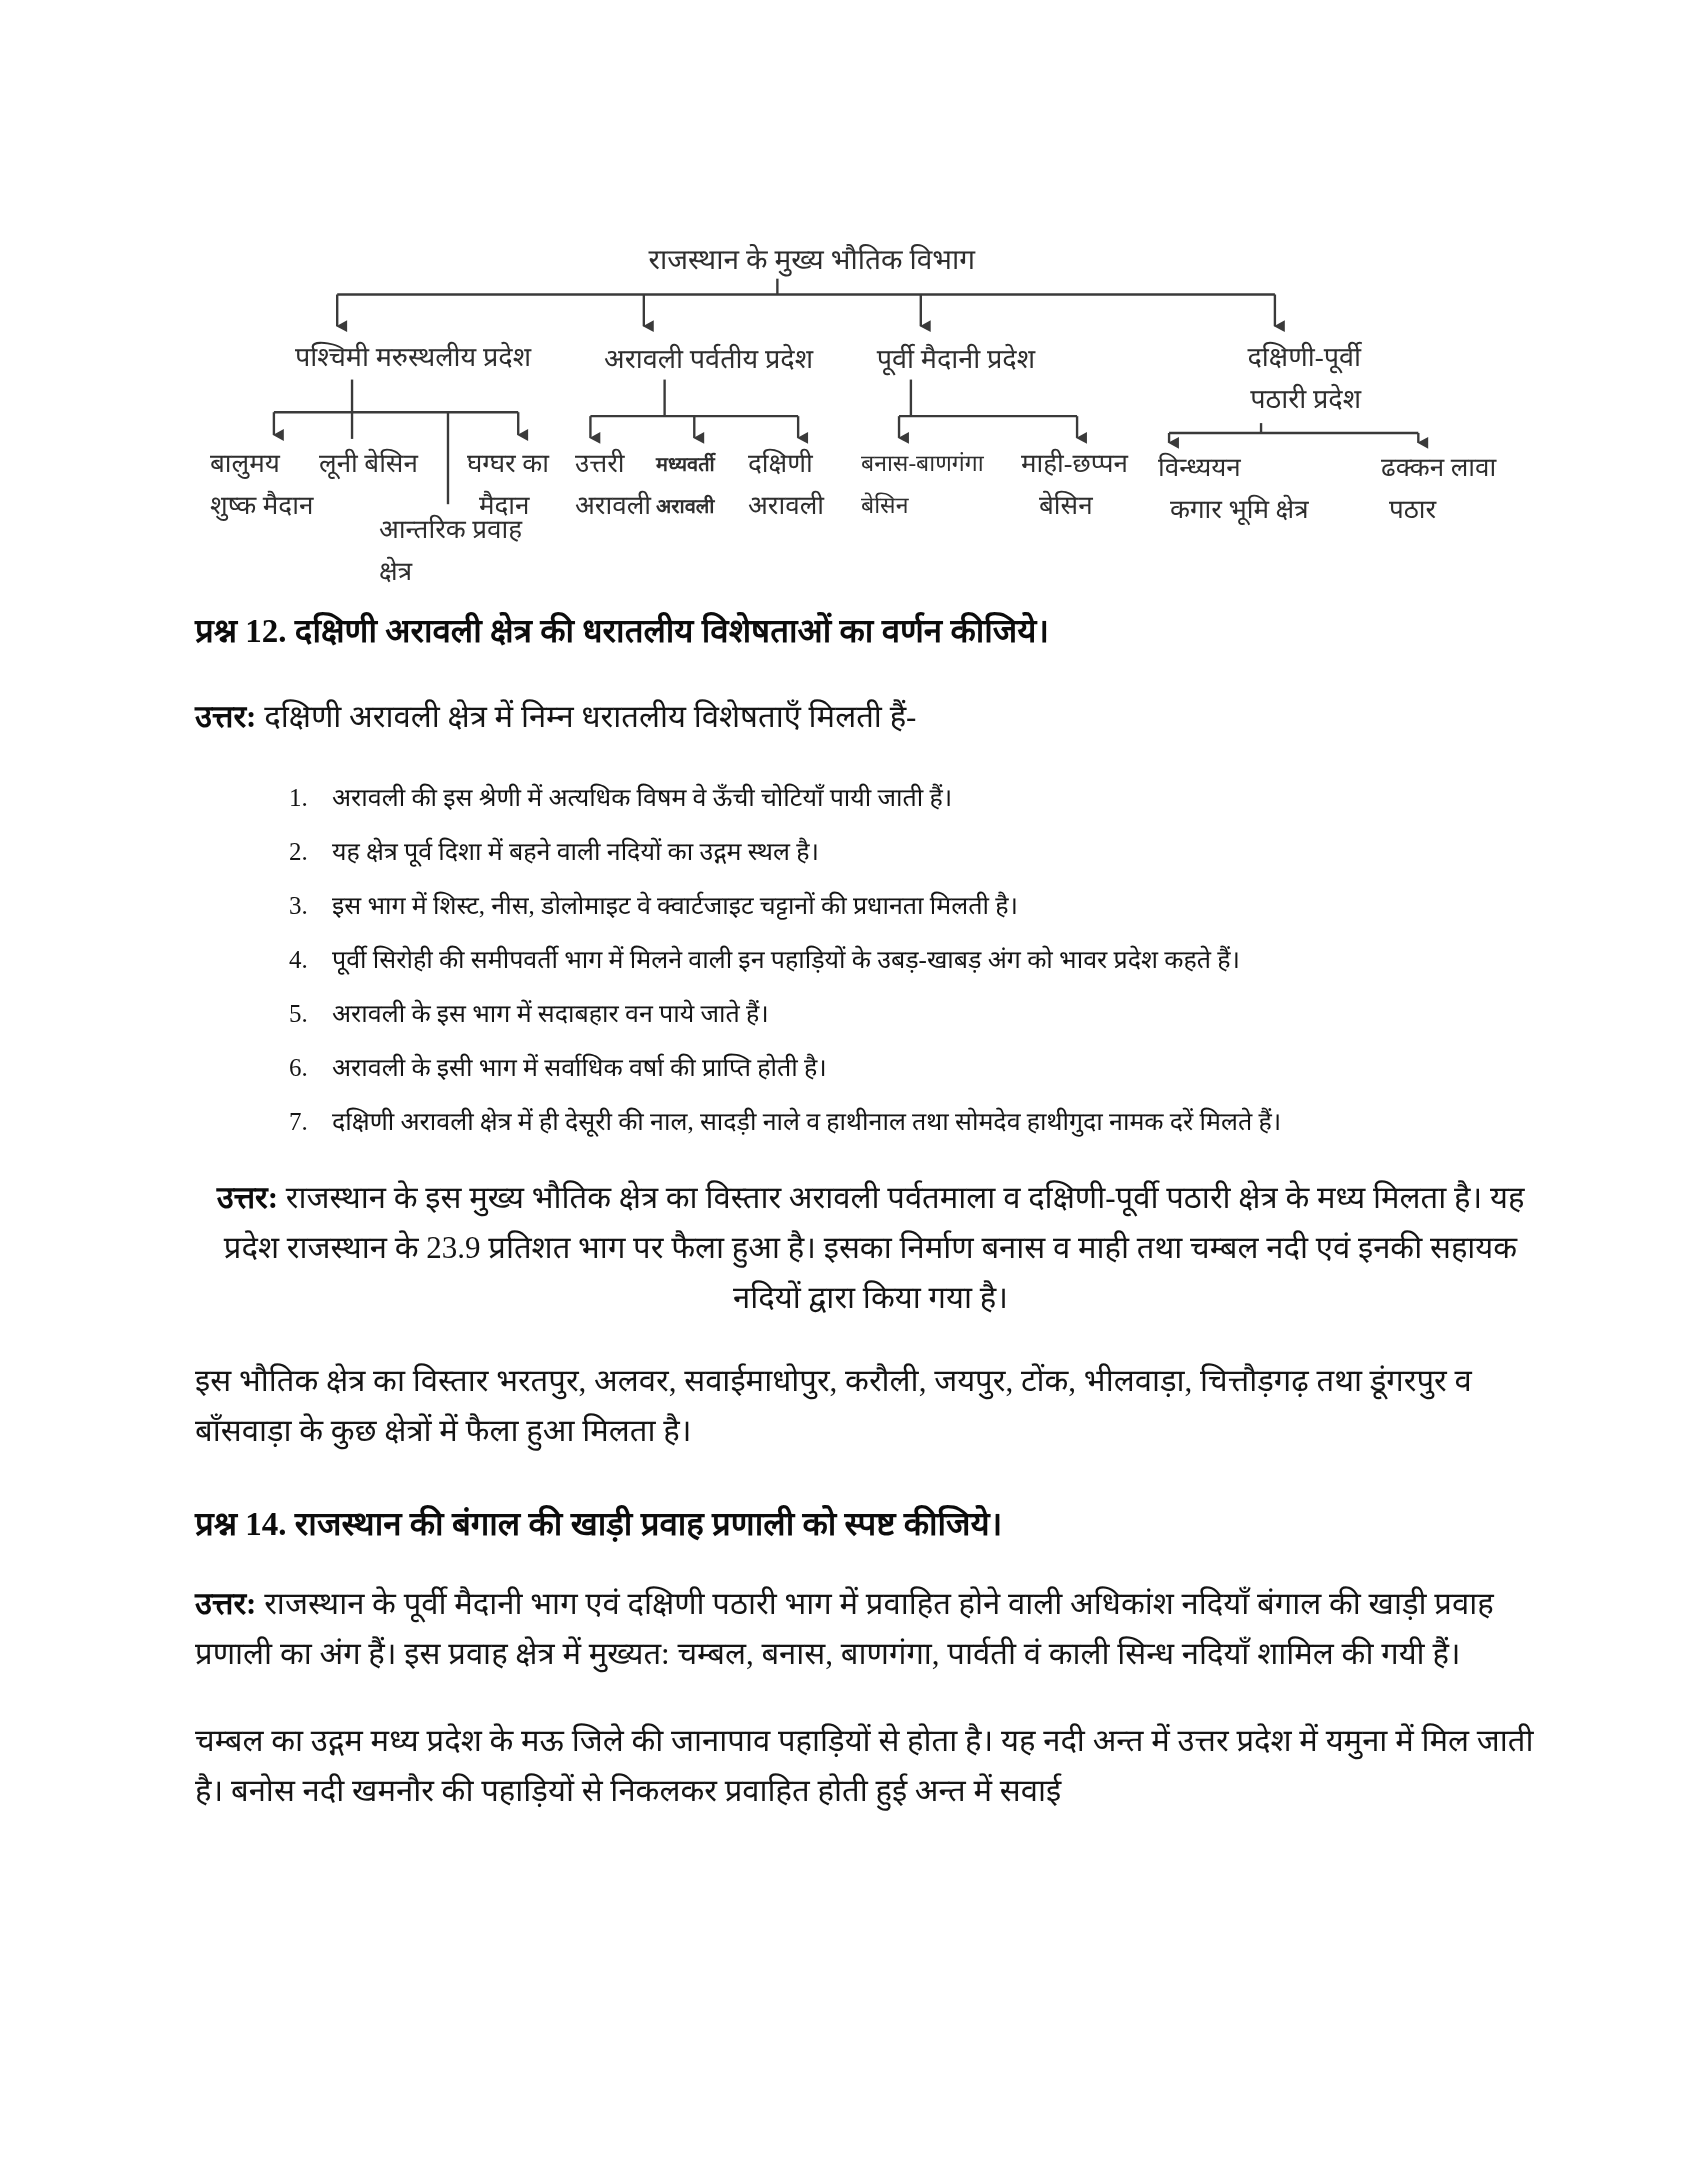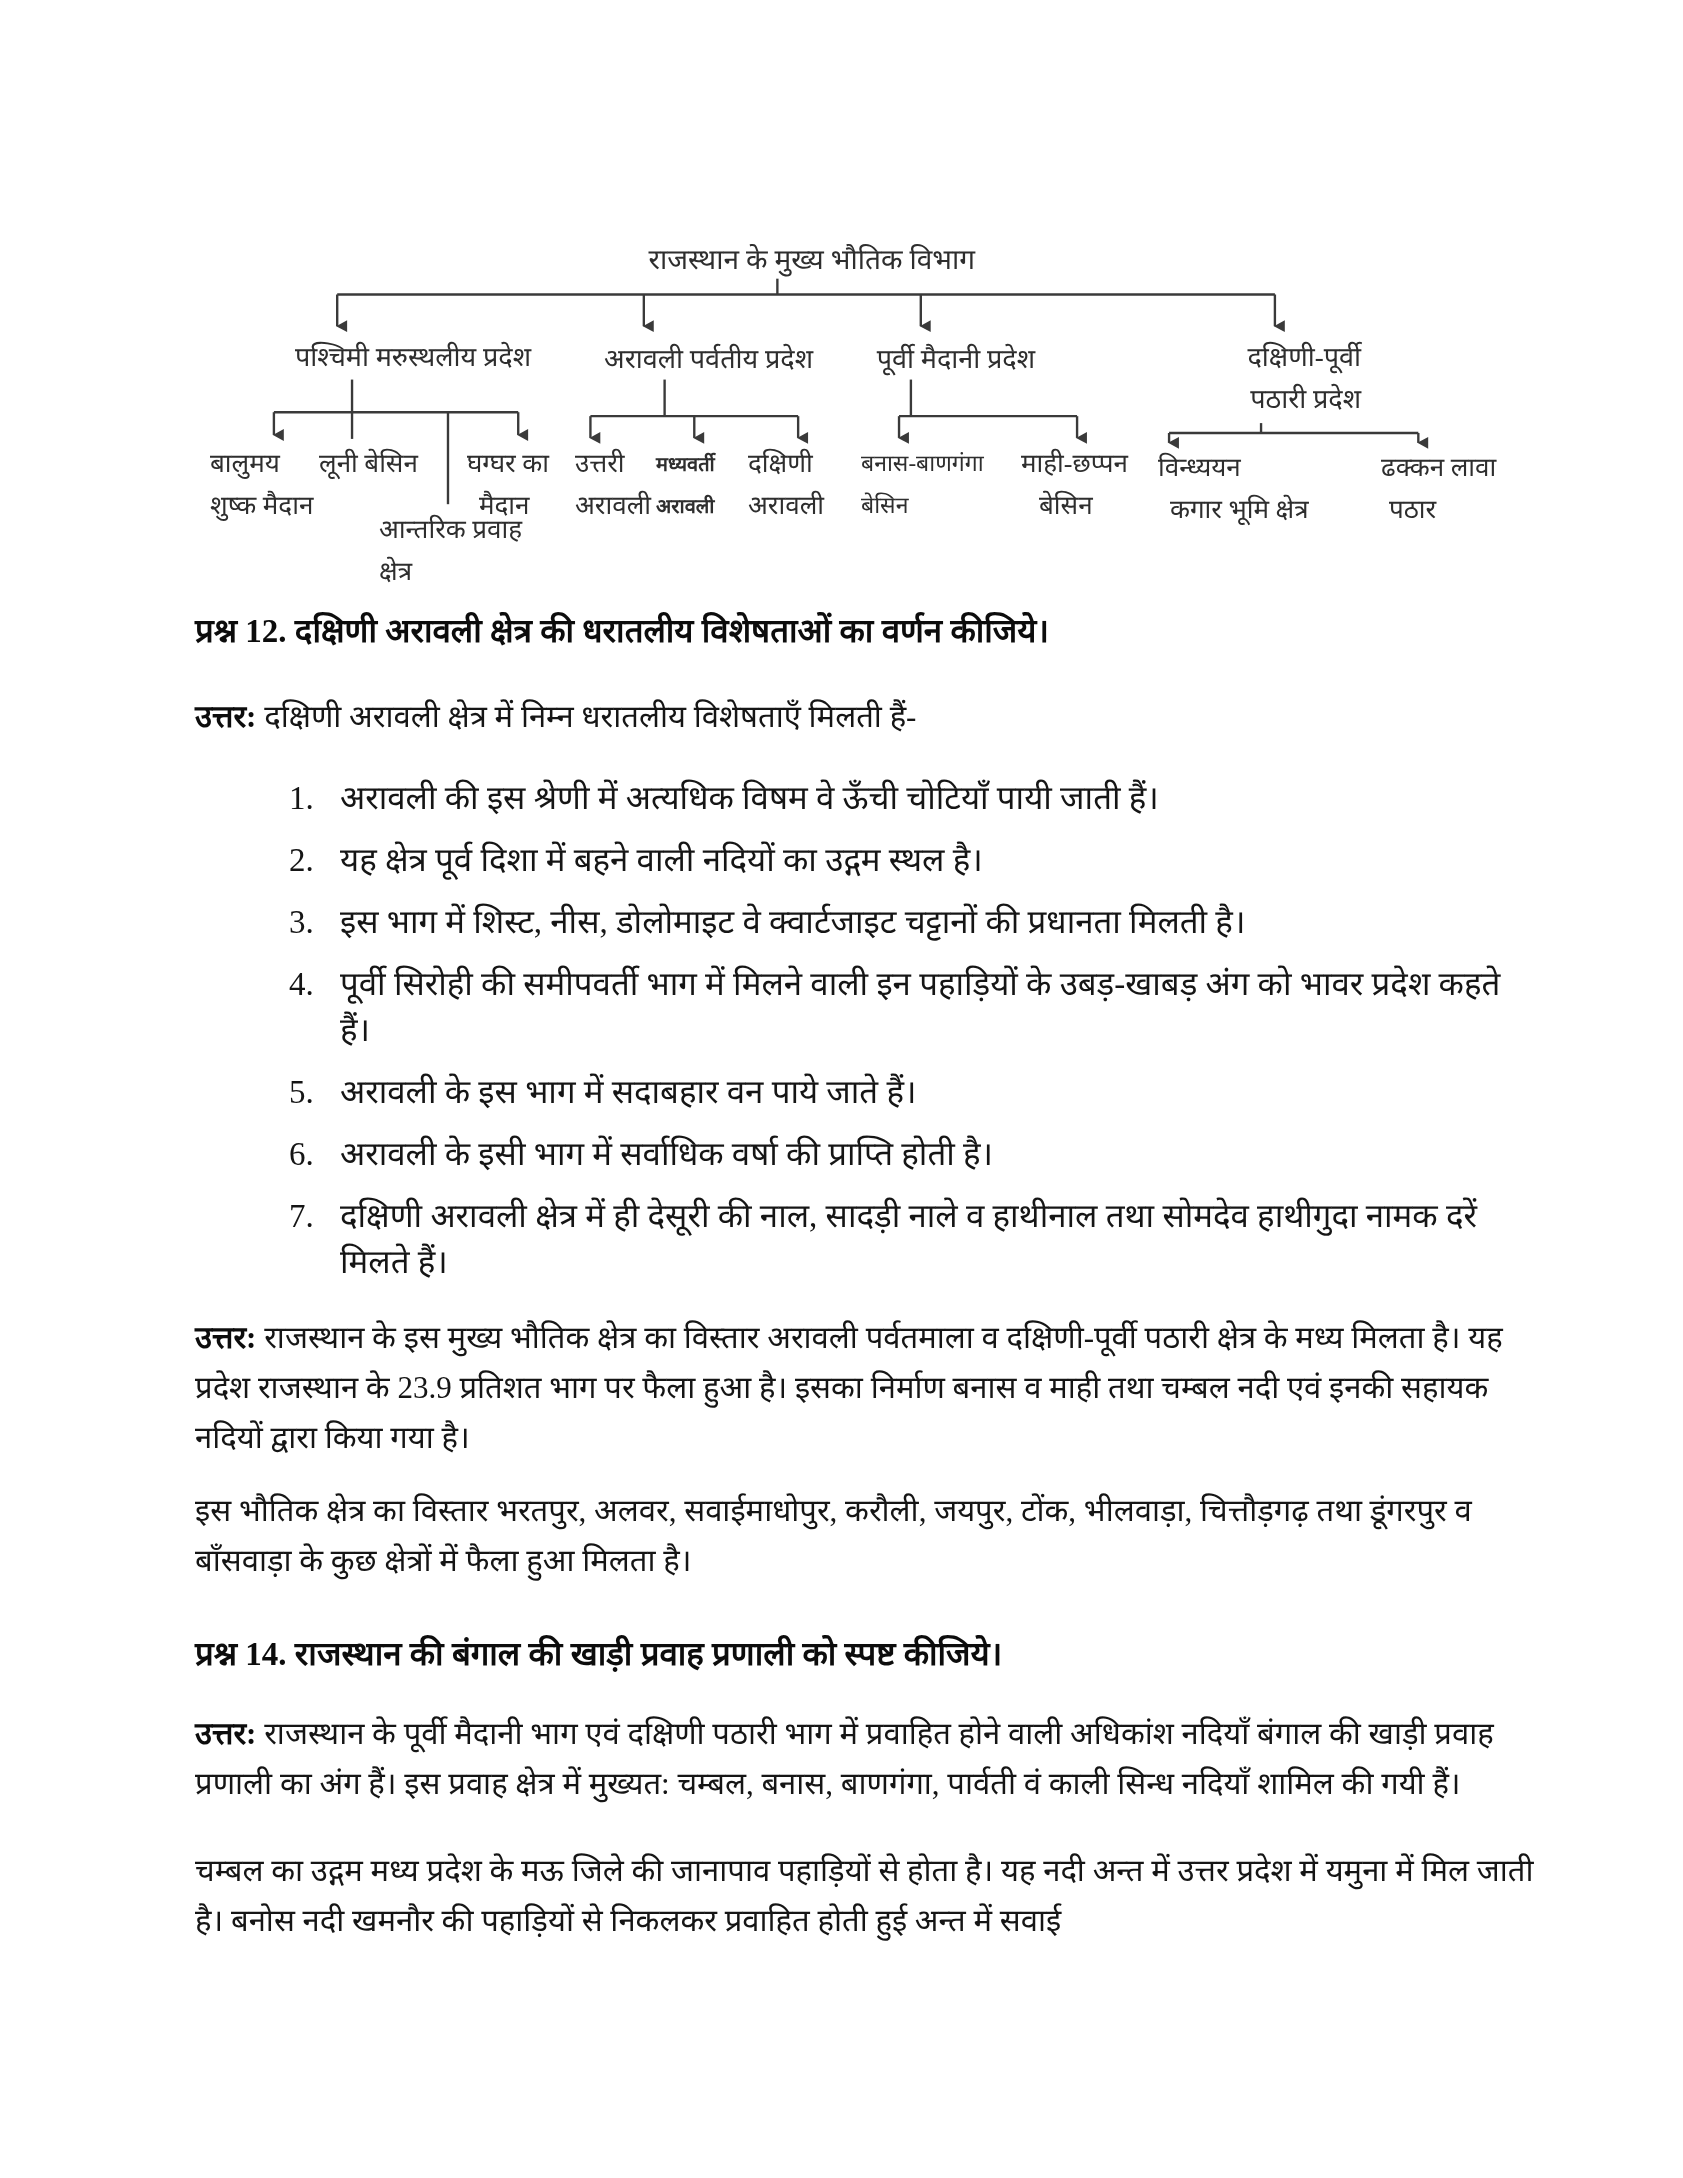--- a/index.html
+++ b/index.html
@@ -20,23 +20,23 @@
   .dg-line{display:block;}
 
   
   .content{position:absolute;left:195px;top:608px;width:1351px;}
   .q-heading{font-size:33px;font-weight:700;line-height:46px;color:#0c0c0c;margin:0;}
   .para{font-size:31px;line-height:50px;margin:0;}
   .ans-label{font-weight:700;color:#0c0c0c;}
   .mb-h12{margin-bottom:38px;}
   .mb-intro{margin-bottom:33px;}
   ol.features{margin:0 0 28px 0;padding:0 0 0 111px;}
-  ol.features li{font-size:33px;line-height:46px;padding-left:18px;margin:16px;}
+  ol.features li{font-size:25px;line-height:46px;padding-left:18px;margin:8px;}
   .mb-h13{margin-bottom:39px;}
-  .mb-p13a{margin-bottom:23px;}
+  .mb-p13a{margin-bottom:33px;text-align:center;}
   .mb-p13b{margin-bottom:45px;}
   .mb-h14{margin-bottom:32px;}
   .mb-p14a{margin-bottom:37px;}
 </style>
 </head>
 <body>
 
 <div class="canvas">
 
   <div class="diagram">

